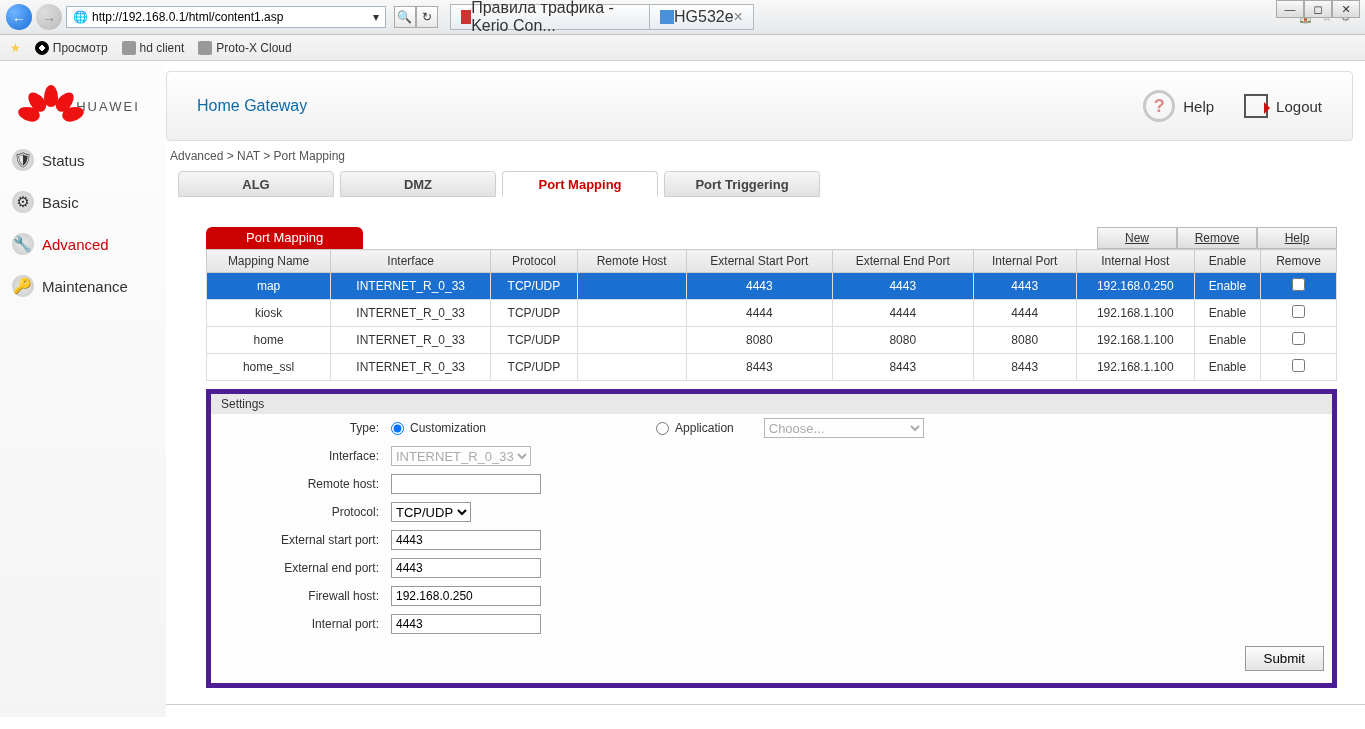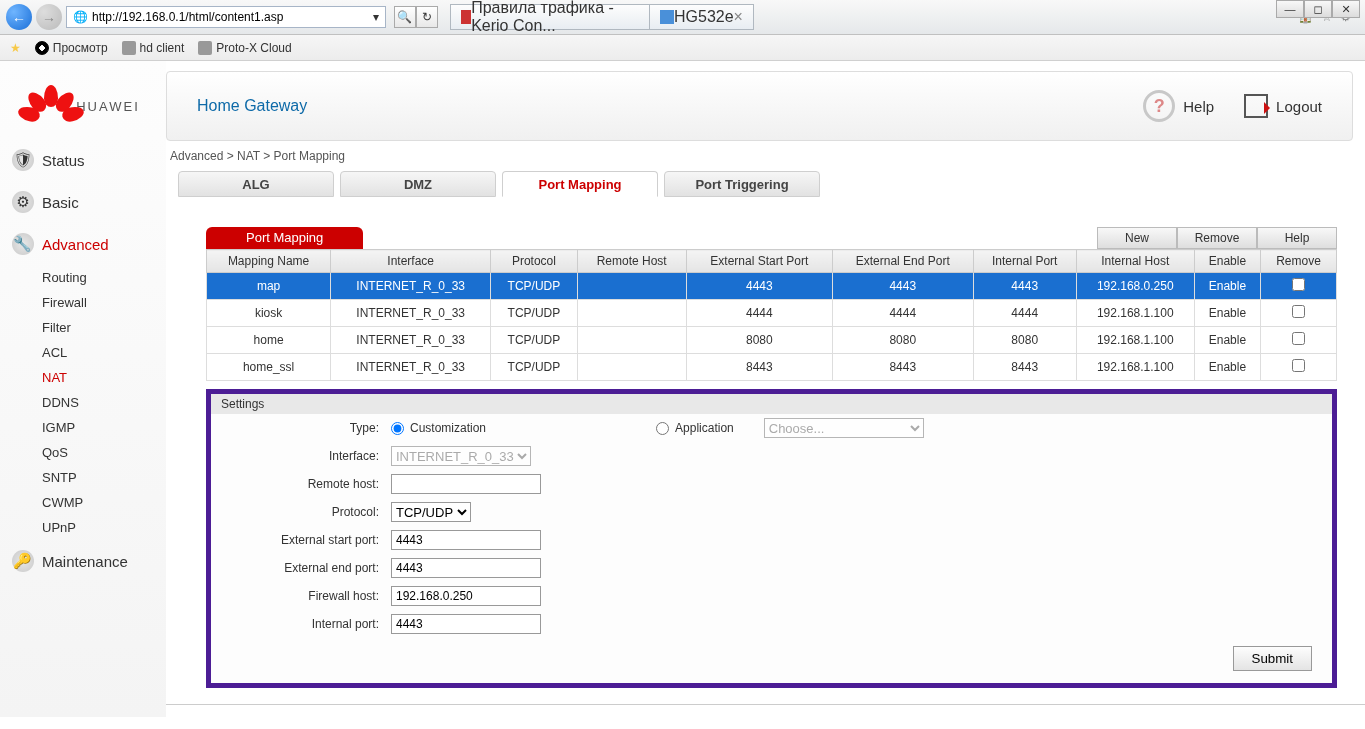--- a/index.html
+++ b/index.html
@@ -50,37 +50,37 @@
 
 .breadcrumb { padding: 8px 0 8px 4px; font-size: 12px; color: #555; }
 .tabs { display: flex; gap: 6px; padding-left: 12px; font-weight: bold; }
 .tab { width: 156px; height: 26px; background: linear-gradient(#f6f6f6,#e2e2e2); border: 1px solid #cfcfcf; border-radius: 4px 4px 0 0; display: flex; align-items: center; justify-content: center; color: #444; cursor: pointer; font-size: 13px; }
 .tab.active { background: #fff; color: #c00; border-bottom-color: #fff; }
 
 .body-area { padding: 30px 28px 12px 40px; }
 
 .section-hdr { display: flex; }
 .section-title { background: #c00; color: #fff; padding: 3px 40px; border-radius: 6px 6px 0 0; font-size: 13px; }
-.section-btns { margin-left: auto; display: flex; }
+.section-btns { margin-left: auto; display: flex; text-decoration: underline; }
 .section-btns .hbtn { width: 80px; height: 22px; background: linear-gradient(#f8f8f8,#dedede); border: 1px solid #bbb; display: flex; align-items: center; justify-content: center; font-size: 12px; cursor: pointer; }
 
 table.datatable { width: 100%; border-collapse: collapse; }
 .datatable th { background: linear-gradient(#f4f4f4,#e4e4e4); border: 1px solid #ccc; padding: 4px 6px; font-weight: normal; font-size: 12px; color: #333; }
 .datatable td { border: 1px solid #ddd; padding: 5px 6px; text-align: center; font-size: 12px; }
 .datatable tr.sel td { background: #1a6fd0; color: #fff; }
 .datatable input[type=checkbox] { }
 
 .settings-box { border: 5px solid #4c1d95; margin-top: 8px; background: #fdfdfd; padding: 0 0 8px 0; }
 .settings-title { background: #e8e8e8; padding: 3px 10px; font-size: 12px; }
 .form-row { display: flex; align-items: center; padding: 4px 0 4px 40px; }
 .form-row .lbl { width: 140px; text-align: right; padding-right: 12px; font-size: 12px; }
 .form-row input[type=text] { width: 150px; height: 20px; border: 1px solid #999; padding: 0 4px; font-size: 12px; }
 .form-row select { height: 20px; border: 1px solid #999; font-size: 13px; background: #fff; }
 .form-row .radio-lbl { margin: 0 30px 0 6px; }
-.submit-row { text-align: right; padding: 8px 20px 4px 0; }
+.submit-row { text-align: right; padding: 8px 8px 4px 0; }
 .submit-btn { padding: 4px 18px; background: linear-gradient(#fdfdfd,#e4e4e4); border: 1px solid #999; cursor: pointer; }
 
 .footer { text-align: center; padding: 6px; font-size: 11px; color: #333; border-top: 1px solid #ccc; margin-top: 4px; }
 </style>
 </head>
 <body>
 
 <div class="window-controls">
   <div class="win-btn">—</div>
   <div class="win-btn">◻</div>
@@ -152,33 +152,20 @@
           <span>Status</span>
         </div>
       <div class="nav-top">
           <span class="nav-icon">⚙</span>
           <span>Basic</span>
         </div>
       <div class="nav-top active">
           <span class="nav-icon">🔧</span>
           <span>Advanced</span>
         </div>
-      <div class="sub-items">
-        <div class="sub-item">Routing</div>
-        <div class="sub-item">Firewall</div>
-        <div class="sub-item">Filter</div>
-        <div class="sub-item">ACL</div>
-        <div class="sub-item active">NAT</div>
-        <div class="sub-item">DDNS</div>
-        <div class="sub-item">IGMP</div>
-        <div class="sub-item">QoS</div>
-        <div class="sub-item">SNTP</div>
-        <div class="sub-item">CWMP</div>
-        <div class="sub-item">UPnP</div>
-      </div>
       <div class="nav-top">
           <span class="nav-icon">🔑</span>
           <span>Maintenance</span>
         </div>
     </div>
   </div>
 
   <div class="content">
     <div class="topbar">
       <div class="topbar-title">Home Gateway</div>

